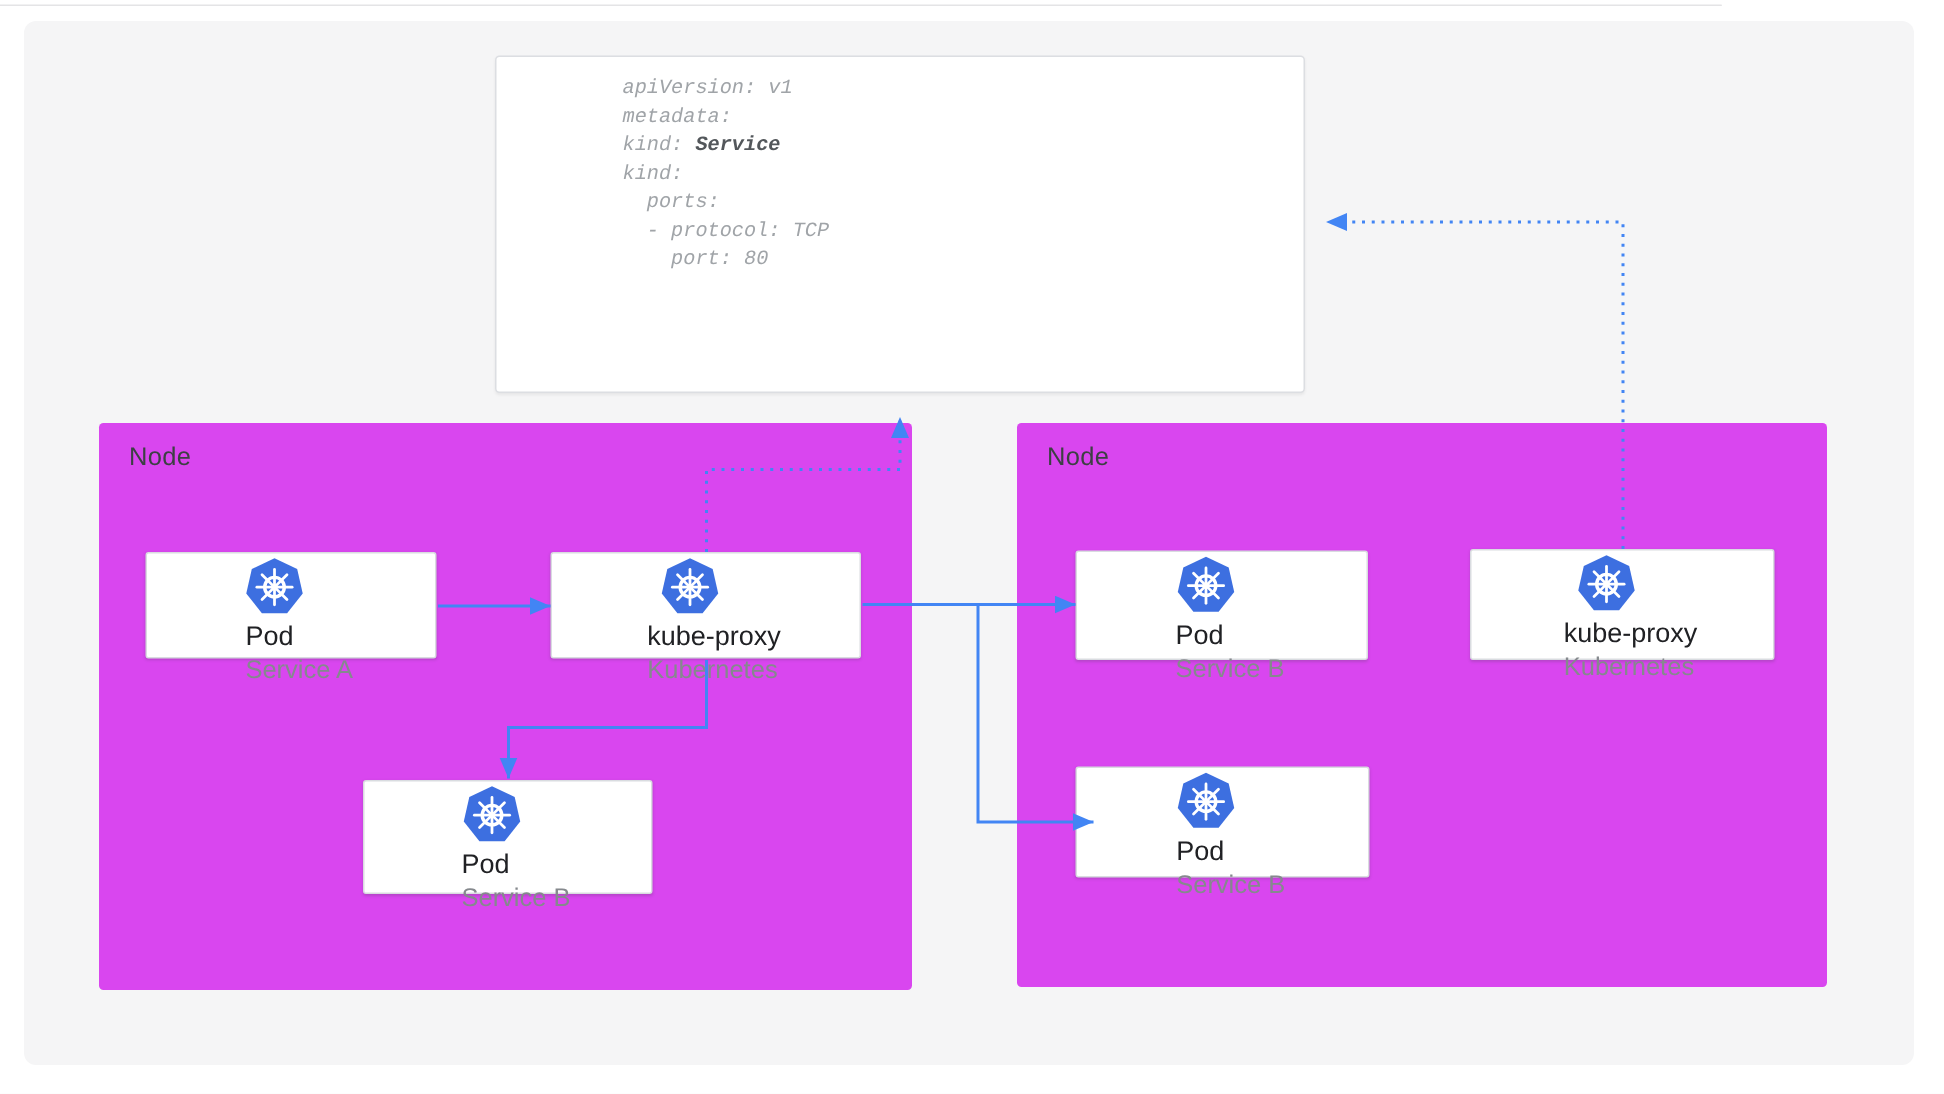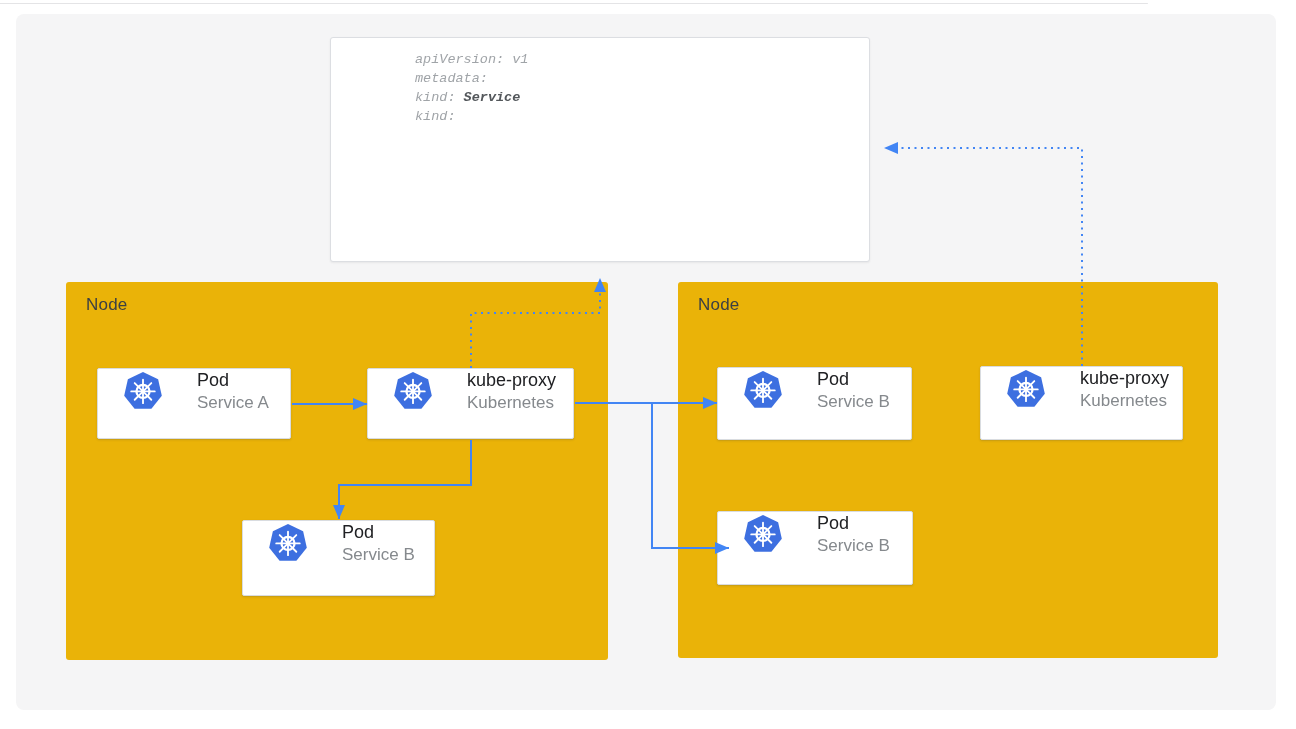--- a/index.html
+++ b/index.html
@@ -5,21 +5,21 @@
   html,body{margin:0;padding:0;background:#ffffff;}
   #stage{
     position:relative;width:1296px;height:729px;overflow:hidden;
     background:#ffffff;font-family:"Liberation Sans",sans-serif;
     -webkit-font-smoothing:antialiased;
   }
   .top-divider{position:absolute;left:0;top:3px;width:1148px;height:1px;background:#e4e4e6;border-radius:0 2px 2px 0;}
   .panel{position:absolute;left:16px;top:14px;width:1260px;height:696px;background:#f5f5f6;border-radius:8px;}
 
   
-  .node{position:absolute;background:#eab308;border-radius:3px;z-index:1;}
+  .node{position:absolute;background:#d946ef;border-radius:3px;z-index:1;}
   #node-left{left:66px;top:282px;width:542px;height:378px;}
   #node-right{left:678px;top:282px;width:540px;height:376px;}
   .node-label{position:absolute;left:20px;top:13px;font-size:17px;color:#3c4043;letter-spacing:.2px;}
 
   
   .code-card{
     position:absolute;left:330px;top:37px;width:540px;height:225px;box-sizing:border-box;
     background:#ffffff;border:1px solid #dcdee2;border-radius:3px;
     box-shadow:0 1px 2px rgba(60,64,67,.08);
     padding:12px 2px 0 84px;z-index:3;
@@ -28,21 +28,21 @@
     white-space:pre;font-family:"Liberation Mono","DejaVu Sans Mono",monospace;
     font-style:italic;font-size:13.5px;line-height:19px;color:#a0a4a8;
   }
   .code-line .b{font-weight:700;color:#53575b;}
 
   
   .card{
     position:absolute;box-sizing:border-box;background:#ffffff;
     border:1px solid #d9dce0;border-radius:2px;
     box-shadow:0 1px 2px rgba(60,64,67,.22);
-    display:flex;padding-left:24px;z-index:2;
+    display:flex;align-items:center;padding-left:11px;z-index:2;flex-direction:column;
   }
   .card .icon-wrap{flex:0 0 auto;width:42px;height:44px;margin-right:33px;}
   .card-title{font-size:18px;line-height:23px;color:#202124;}
   .card-sub{font-size:17px;line-height:22px;color:#85898d;}
   #card-pod-a{left:97px;top:368px;width:194px;height:71px;}
   #card-kp-left{left:367px;top:368px;width:207px;height:71px;}
   #card-pod-b-left{left:242px;top:520px;width:193px;height:76px;}
   #card-pod-b-rt{left:717px;top:367px;width:195px;height:73px;}
   #card-pod-b-rb{left:717px;top:511px;width:196px;height:74px;}
   #card-kp-right{left:980px;top:366px;width:203px;height:74px;}
@@ -65,20 +65,23 @@
   </div>
   <div class="node" id="node-right">
     <div class="node-label">Node</div>
   </div>
 
   <div class="code-card">
     <div class="code-line"><span>apiVersion: v1</span><span class="b"></span></div>
     <div class="code-line"><span>metadata:</span><span class="b"></span></div>
     <div class="code-line"><span>kind: </span><span class="b">Service</span></div>
     <div class="code-line"><span>kind:</span><span class="b"></span></div>
+    <div class="code-line"><span>  ports:</span><span class="b"></span></div>
+    <div class="code-line"><span>  - protocol: TCP</span><span class="b"></span></div>
+    <div class="code-line"><span>    port: 80</span><span class="b"></span></div>
   </div>
 
   <div class="card" id="card-pod-a">
     <span class="icon-wrap">
       <svg viewBox="0 0 100 100" width="42" height="44">
         <polygon points="50,5 14,22.3 5.2,61.2 30,92.4 70,92.4 94.8,61.2 86,22.3" fill="#3d6fe0"></polygon>
         <g stroke="#fff" stroke-width="4.4" stroke-linecap="round" fill="none">
           <circle cx="50" cy="51" r="15.5" stroke-width="5.4"></circle>
           <line x1="50" y1="51" x2="50" y2="23"></line>
             <line x1="50" y1="51" x2="69.8" y2="31.2"></line>

